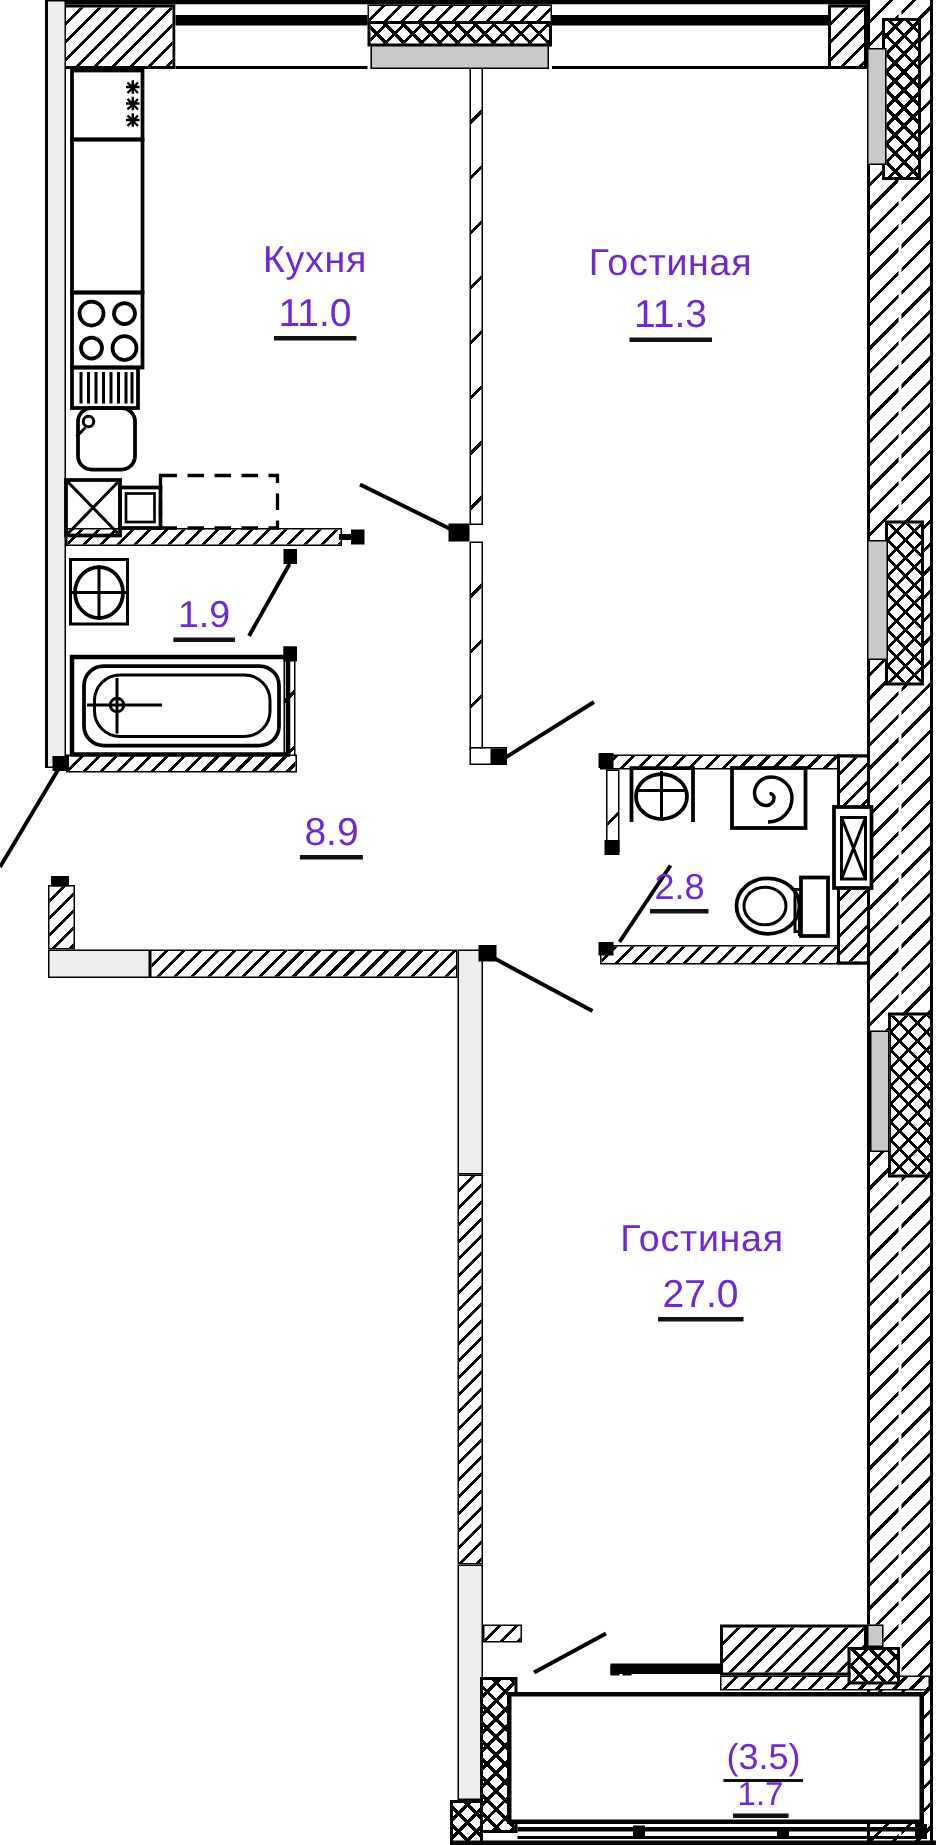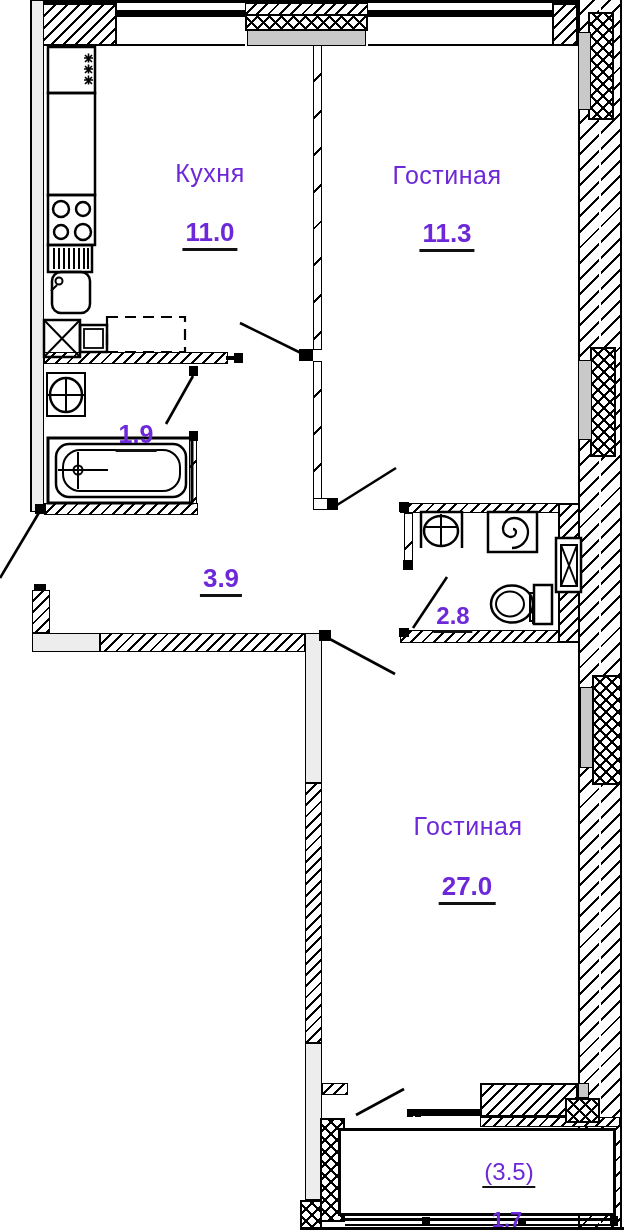--- a/index.html
+++ b/index.html
@@ -11,21 +11,21 @@
   .hatch{background:repeating-linear-gradient(135deg,#fff 0 6.5px,#000 6.5px 8.5px);border:2px solid #000;}
   .hatchT{background:repeating-linear-gradient(135deg,#fff 0 6px,#000 6px 8px);border:1.5px solid #000;}
   .hatch2{background:repeating-linear-gradient(135deg,#fff 0 9px,#000 9px 11px);}
   .xhatch{background:repeating-linear-gradient(45deg,transparent 0 6.5px,#000 6.5px 8.5px),
                      repeating-linear-gradient(135deg,#fff 0 6.5px,#000 6.5px 8.5px);border:2px solid #000;}
   .tick{background:repeating-linear-gradient(135deg,#fff 0 24px,#000 24px 26px);border:1.5px solid #000;}
   .gray{background:#c9c9c9;border:1.5px solid #000;}
   .winband{background:#fff;border-bottom:2px solid #000;}
   .lbl{position:absolute;transform:translateX(-50%);color:#6d28d9;white-space:nowrap;z-index:20;}
   .name{font-size:25px;letter-spacing:.5px;}
-  .num{font-size:26px;font-weight:bold;border-bottom:3px solid #111;padding:0 3px 0 3px;margin-top:24px;}
+  .num{font-size:26px;font-weight:normal;border-bottom:3px solid #111;padding:0 3px 0 3px;}
   .num2{font-size:24px;border-bottom:2.5px solid #111;padding:0 2px;margin-top:11px;}
   svg{position:absolute;left:0;top:0;z-index:10;}
 </style>
 </head>
 <body>
 
 <div id="plan">
 
   <div class="abs solid" style="left:30px;top:0;width:592px;height:3px;"></div>
   <div class="abs hatch" style="left:30px;top:3px;width:87px;height:43px;"></div>
@@ -172,21 +172,21 @@
     </g>
   </svg>
 
   <div class="lbl name" style="left:210px;top:159px;">Кухня</div>
   <div class="lbl num" style="left:210px;top:193px;">11.0</div>
 
   <div class="lbl name" style="left:447px;top:161px;">Гостиная</div>
   <div class="lbl num" style="left:447px;top:194px;">11.3</div>
 
   <div class="lbl num" style="left:136px;top:396px;font-size:25px;">1.9</div>
-  <div class="lbl num" style="left:221px;top:539px;">3.9</div>
+  <div class="lbl num" style="left:221px;top:539px;">8.9</div>
   <div class="lbl num" style="left:453px;top:578px;font-size:24px;">2.8</div>
 
   <div class="lbl name" style="left:468px;top:812px;">Гостиная</div>
   <div class="lbl num" style="left:467px;top:847px;">27.0</div>
 
   <div class="lbl num2" style="left:509px;top:1147px;">(3.5)</div>
   <div class="lbl num" style="left:507px;top:1183px;font-size:22px;">1.7</div>
 
 </div>
 

